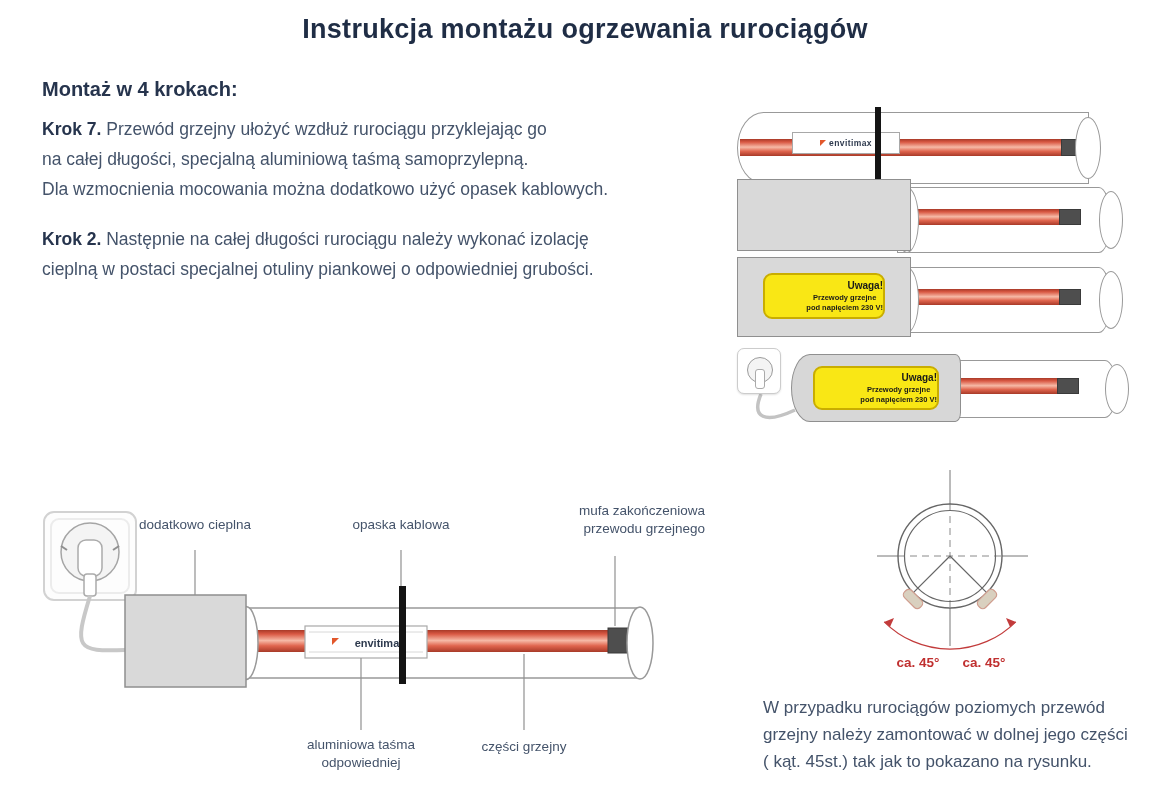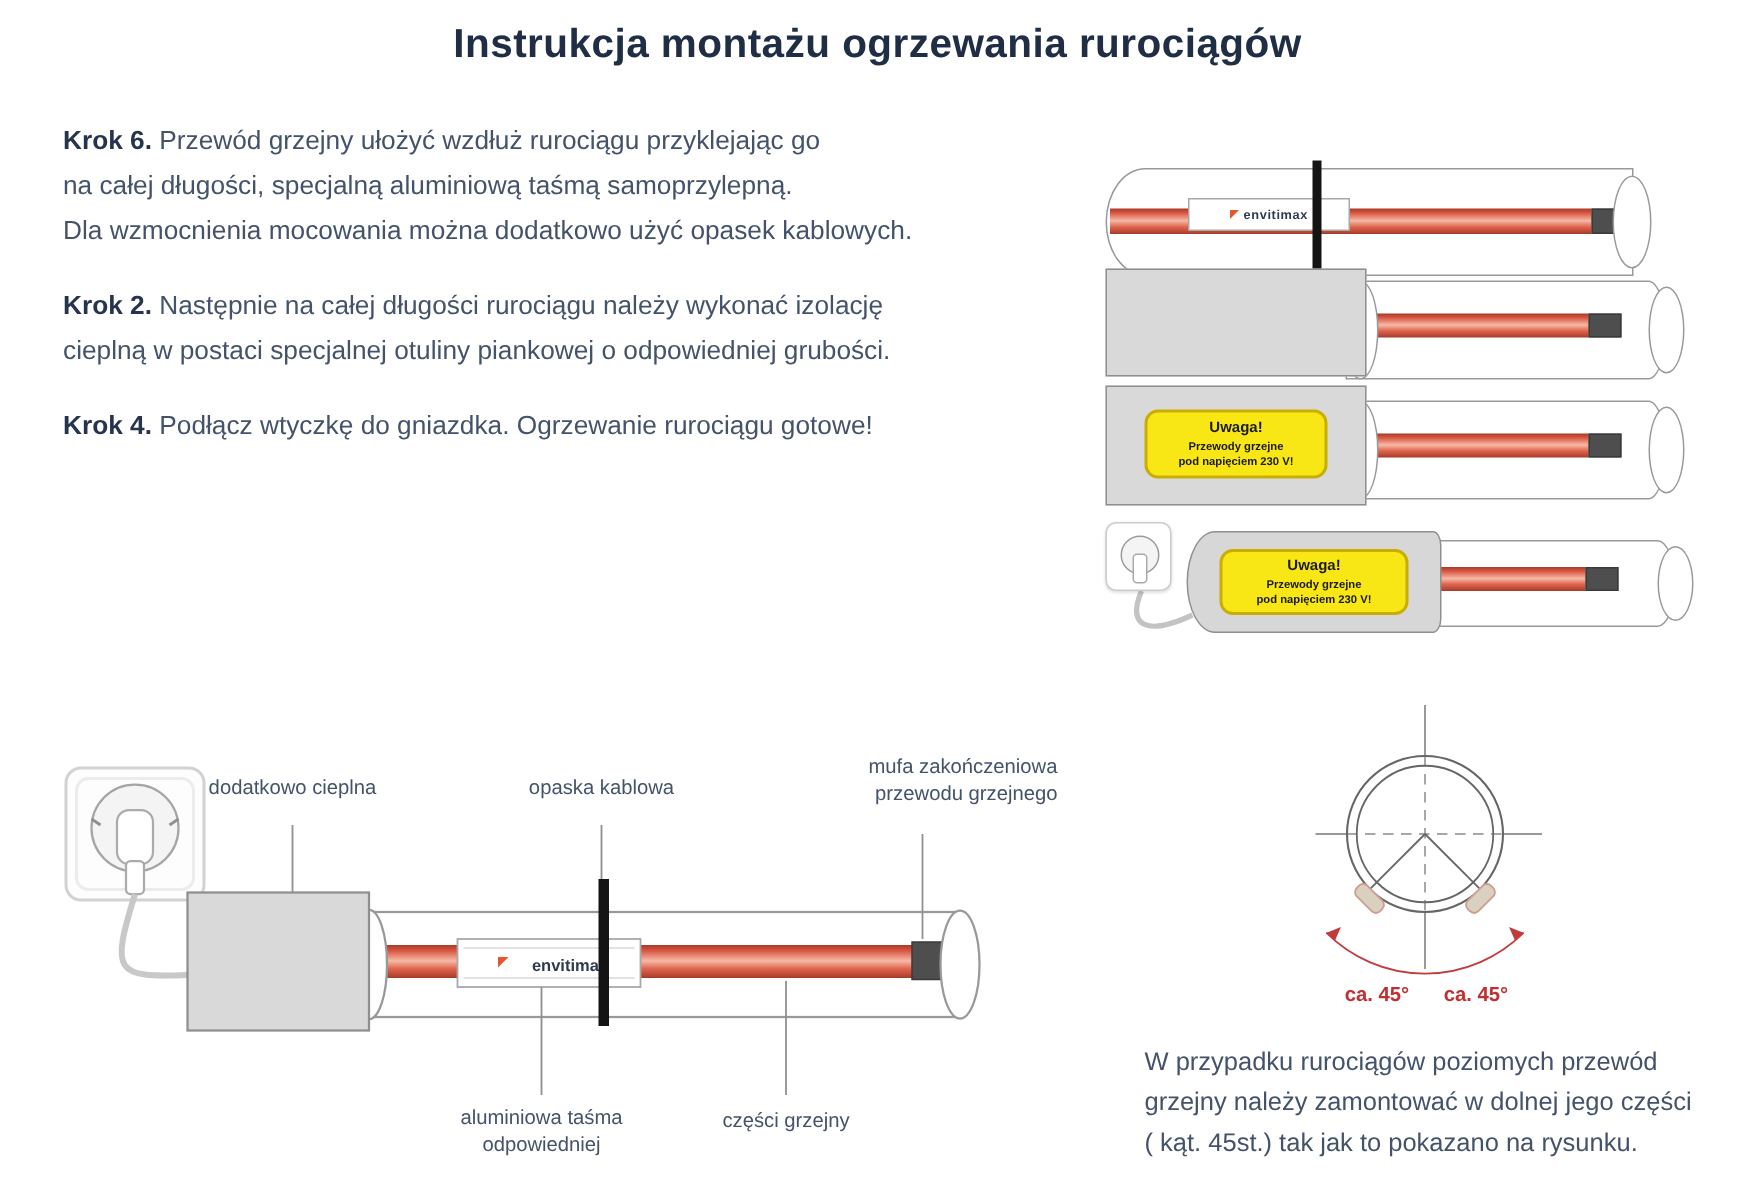--- a/index.html
+++ b/index.html
@@ -21,45 +21,45 @@
   .pipe{background:#fff;border:1.5px solid #999;}
   .pipe-end{background:#fff;border:1.5px solid #999;border-radius:50%;}
   .cable{background:linear-gradient(to bottom,#a83a28 0%,#d95843 18%,#f6b9a6 48%,#e0654e 72%,#a83a28 100%);}
   .cap{background:#4e4e4e;border:1px solid #3a3a3a;}
   .tie{background:#141414;}
   .gray{background:#d9d9d9;border:1.5px solid #8f8f8f;}
   .brand-tag{background:#fff;border:1px solid #a8a8a8;display:flex;align-items:center;justify-content:center;gap:3px;}
   .brand-tag .mark{position:static;width:0;height:0;border-left:6px solid #e2572b;border-bottom:6px solid transparent;}
   .brand-tag .btxt{position:static;font-size:8.5px;font-weight:700;color:#2e3a4e;letter-spacing:.4px;}
   .sticker{background:#f9e715;border:2px solid #c9ad00;border-radius:9px;display:flex;flex-direction:column;
-           align-items:center;justify-content:center;}
+           align-items:flex-end;justify-content:center;}
   .sticker .st-title{position:static;font-size:10px;font-weight:700;color:#1a1a1a;margin-bottom:2px;}
   .sticker .st-body{position:static;font-size:7.5px;font-weight:700;color:#1a1a1a;line-height:1.3;
                     text-align:center;white-space:pre-line;}
   .socket{background:#fff;border:1.5px solid #ccc;border-radius:7px;box-shadow:0 1px 2px rgba(0,0,0,.12);}
   .socket .ring{background:#f4f4f4;border:1.5px solid #9b9b9b;border-radius:50%;}
   .socket .plug{background:#fff;border:1px solid #aaa;border-radius:3px;}
   
   .dlabel{position:absolute;font-size:13.5px;color:#44536a;text-align:center;white-space:pre-line;line-height:18px;}
   svg{display:block;}
 </style>
 </head>
 <body>
 
 <div class="page">
 
   <h1 class="title">Instrukcja montażu ogrzewania rurociągów</h1>
 
   <div class="steps">
-    <p class="step"><b>Krok 6.</b> <span class="pre">Przewód grzejny ułożyć wzdłuż rurociągu przyklejając go
+    <h2>Montaż w 4 krokach:</h2>
+    <p class="step"><b>Krok 7.</b> <span class="pre">Przewód grzejny ułożyć wzdłuż rurociągu przyklejając go
 na całej długości, specjalną aluminiową taśmą samoprzylepną.
 Dla wzmocnienia mocowania można dodatkowo użyć opasek kablowych.</span></p>
     <p class="step"><b>Krok 2.</b> <span class="pre">Następnie na całej długości rurociągu należy wykonać izolację
 cieplną w postaci specjalnej otuliny piankowej o odpowiedniej grubości.</span></p>
-    <p class="step"><b>Krok 4.</b> <span class="pre">Podłącz wtyczkę do gniazdka. Ogrzewanie rurociągu gotowe!</span></p>
   </div>
 
   <div class="ill" style="left:737px;top:110px;width:375px;height:80px;">
     <div class="pipe" style="left:0;top:2px;width:352px;height:72px;border-radius:28px 0 0 28px / 38px 0 0 38px;"></div>
     <div class="cable" style="left:3px;top:29px;width:321px;height:17px;"></div>
     <div class="cap" style="left:324px;top:29px;width:22px;height:17px;"></div>
     <div class="pipe-end" style="left:338px;top:7px;width:26px;height:62px;"></div>
     <div class="brand-tag" style="left:55px;top:22px;width:108px;height:22px;">
       <span class="mark"></span>
       <span class="btxt">envitimax</span>

